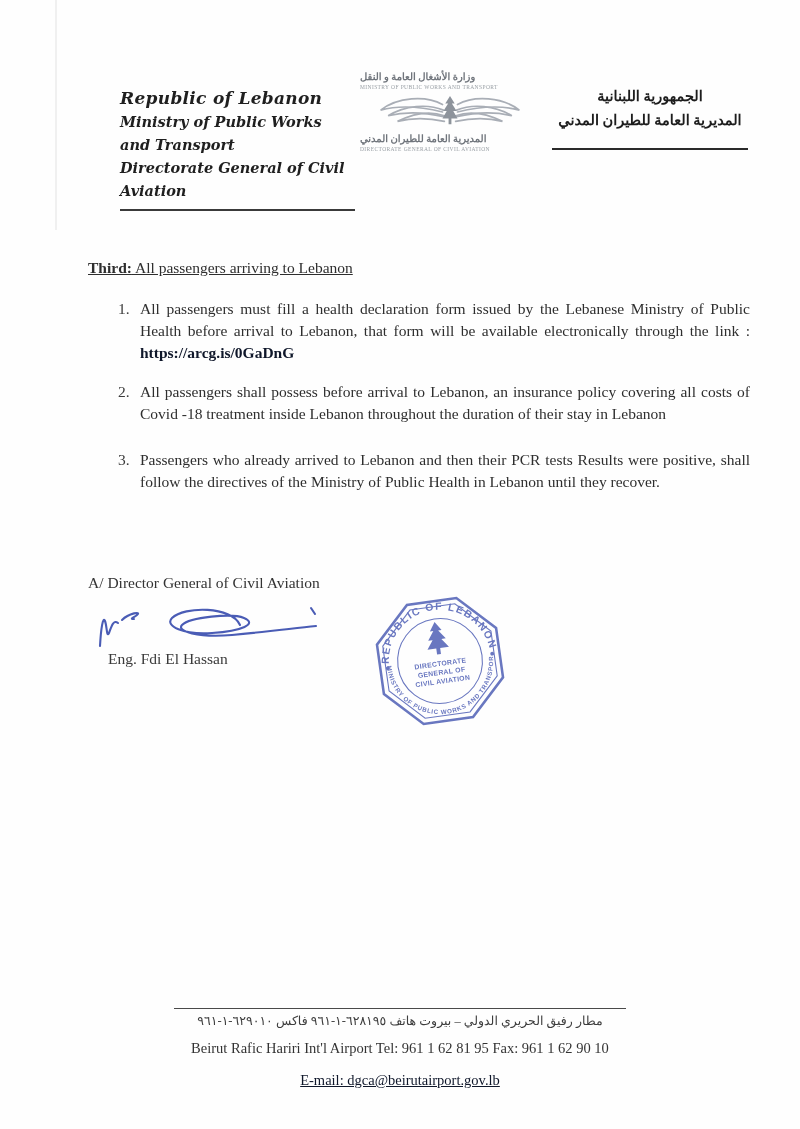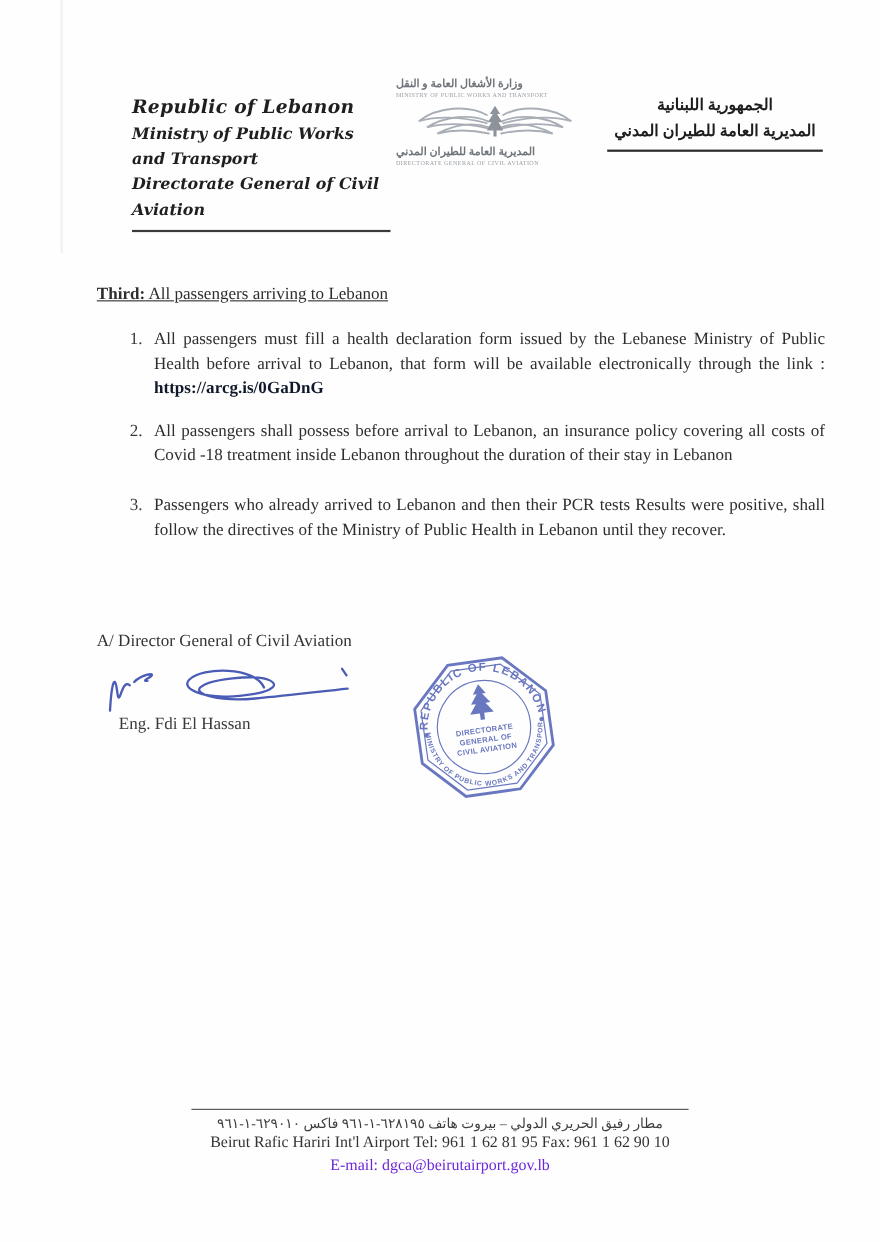--- a/index.html
+++ b/index.html
@@ -54,21 +54,21 @@
   .header-right {
     position: absolute;
     right: 52px; top: 84px;
     width: 196px;
     text-align: center;
     direction: rtl;
     font-weight: bold;
     font-size: 14.5px;
     line-height: 24px;
     color: #1d1d1d;
-    padding-bottom: 4px;
+    padding-bottom: 16px;
     border-bottom: 2px solid #2a2a2a;
   }
 
   
   .body-section {
     position: absolute;
     left: 88px; top: 259px;
     width: 662px;
     font-size: 15.5px;
   }
@@ -121,22 +121,22 @@
   }
   .footer-ar {
     display: inline-block;
     direction: rtl;
     font-size: 12.5px;
     color: #3d3d3d;
     border-top: 1.5px solid #4a4a4a;
     padding-top: 4px;
     width: 452px;
   }
-  .footer-en { font-size: 14.5px; margin-top: 1px; color: #333; }
-  .footer-email { font-size: 14.5px; margin-top: 4px; color: #6d28d9; }
+  .footer-en { font-size: 14.5px; margin-top: 11px; color: #333; }
+  .footer-email { font-size: 14.5px; margin-top: 15px; color: #0f172a; text-decoration: underline; }
 </style>
 </head>
 <body>
 
 <div class="page">
   <div class="scan-line"></div>
 
   <div class="header-left">
     <div class="h1">Republic of Lebanon</div>
     <div class="h2">Ministry of Public Works and Transport</div>

